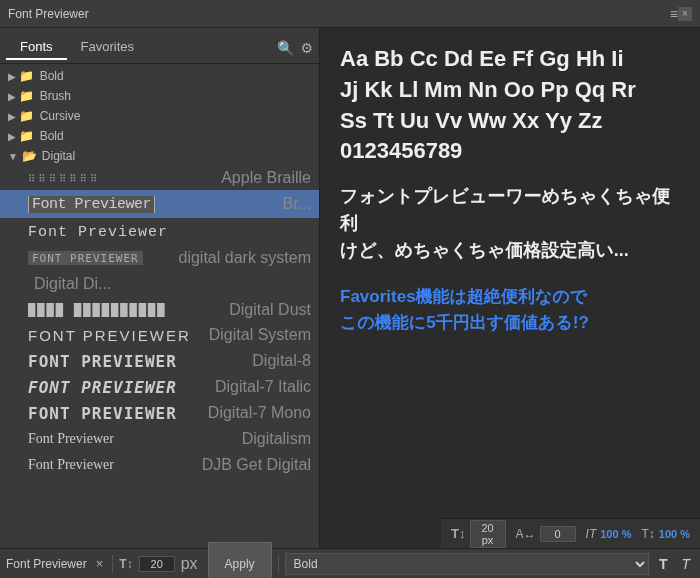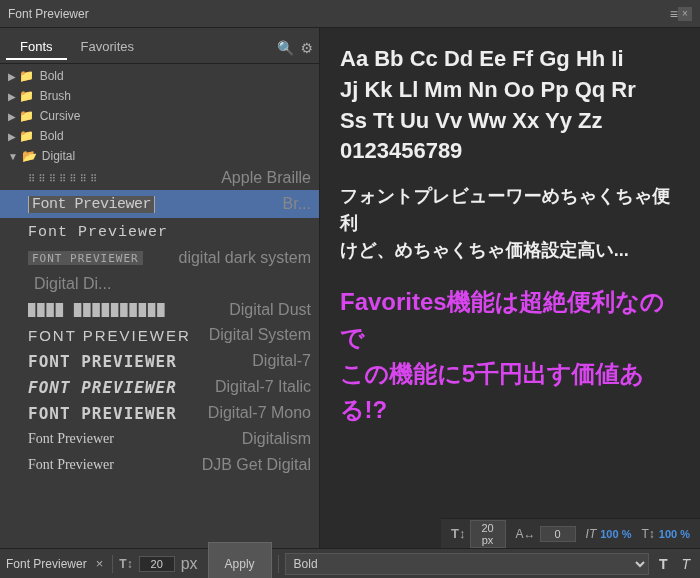--- a/index.html
+++ b/index.html
@@ -186,23 +186,23 @@
 
     .preview-text-japanese {
       font-size: 18px;
       font-weight: bold;
       color: #eee;
       line-height: 1.5;
       margin-bottom: 20px;
     }
 
     .preview-text-japanese2 {
-      font-size: 24px;
+      font-size: 17px;
       font-weight: bold;
-      color: #d946ef;
+      color: #3b82f6;
       line-height: 1.5;
     }
 
     
     .right-toolbar {
       display: flex;
       align-items: center;
       background: #333;
       border-top: 1px solid #222;
       padding: 4px 10px;
@@ -410,21 +410,21 @@
         <div class="font-item-preview">
           <span style="font-size:15px; color:#ccc; font-family:'Arial Narrow',Arial; letter-spacing:2px; text-transform:uppercase;">FONT PREVIEWER</span>
         </div>
         <span class="font-item-name">Digital System</span>
       </div>
 
       <div class="font-item" style="height:26px;">
         <div class="font-item-preview">
           <span style="font-size:16px; color:#ccc; font-family:monospace; letter-spacing:1px; font-weight:600;">FONT PREVIEWER</span>
         </div>
-        <span class="font-item-name">Digital-7</span>
+        <span class="font-item-name">Digital-8</span>
       </div>
 
       <div class="font-item" style="height:26px;">
         <div class="font-item-preview">
           <span style="font-size:16px; color:#ccc; font-family:monospace; letter-spacing:1px; font-weight:600; font-style:italic;">FONT PREVIEWER</span>
         </div>
         <span class="font-item-name">Digital-7 Italic</span>
       </div>
 
       <div class="font-item" style="height:26px;">

